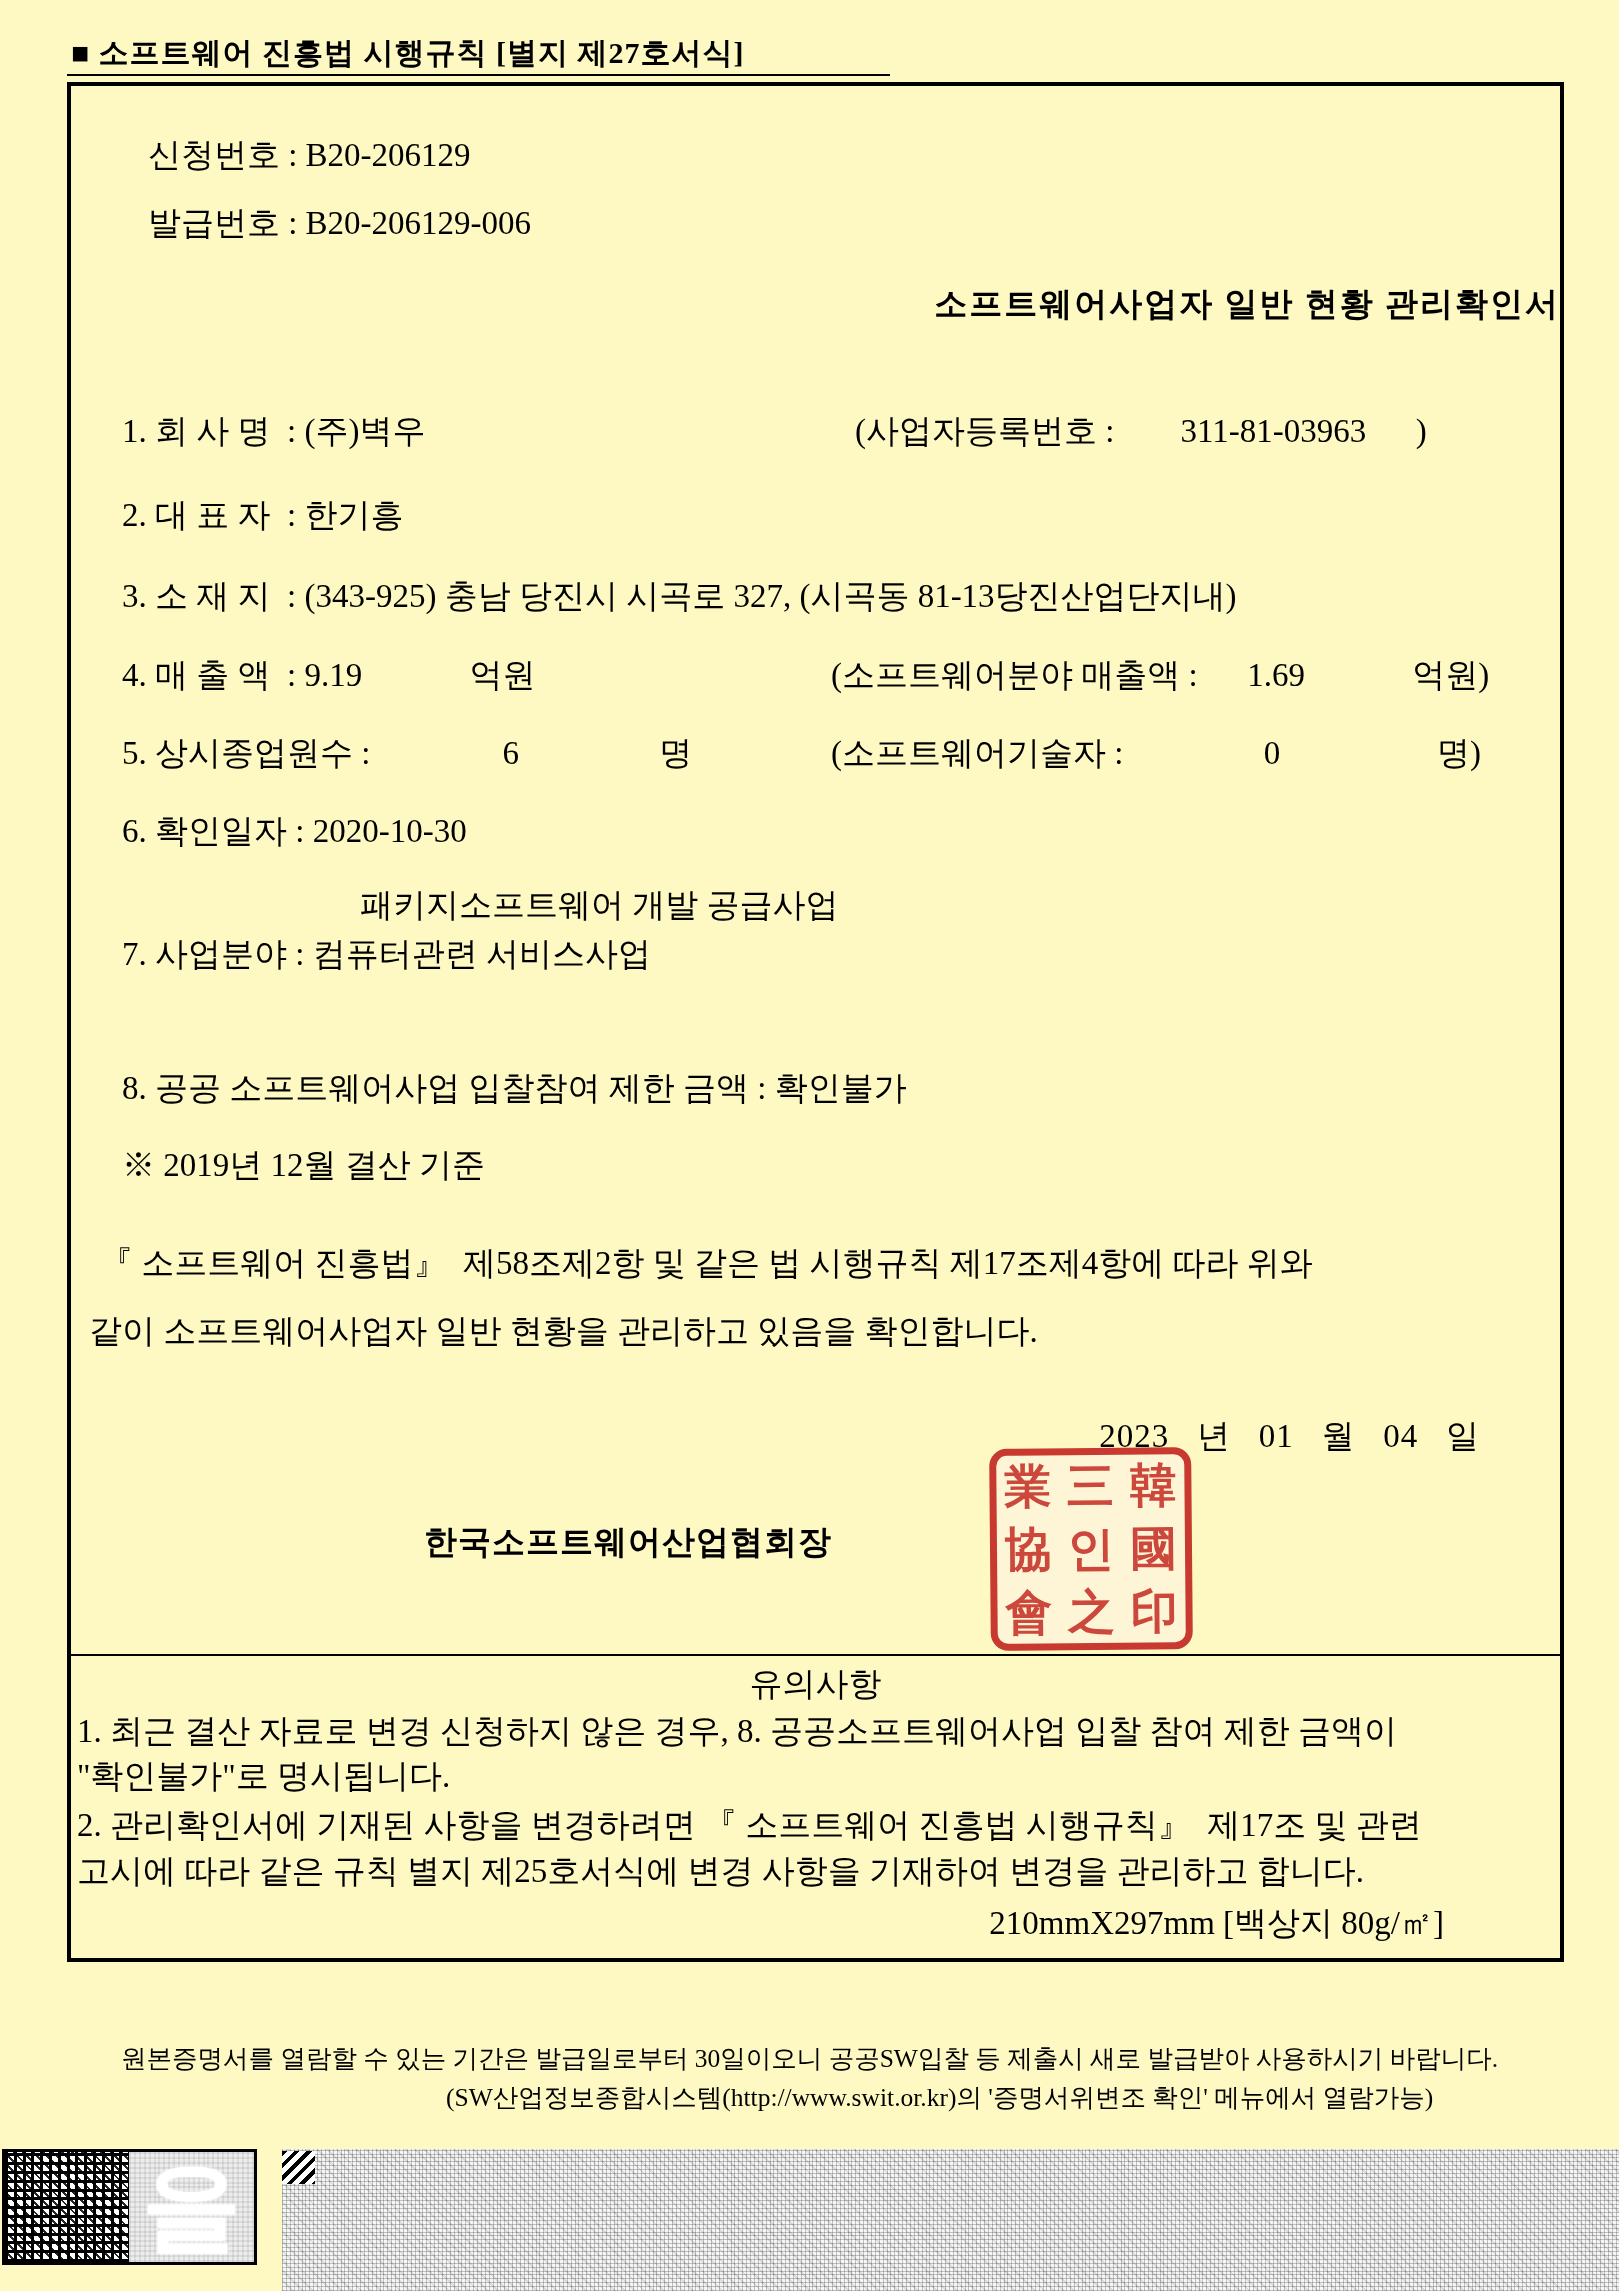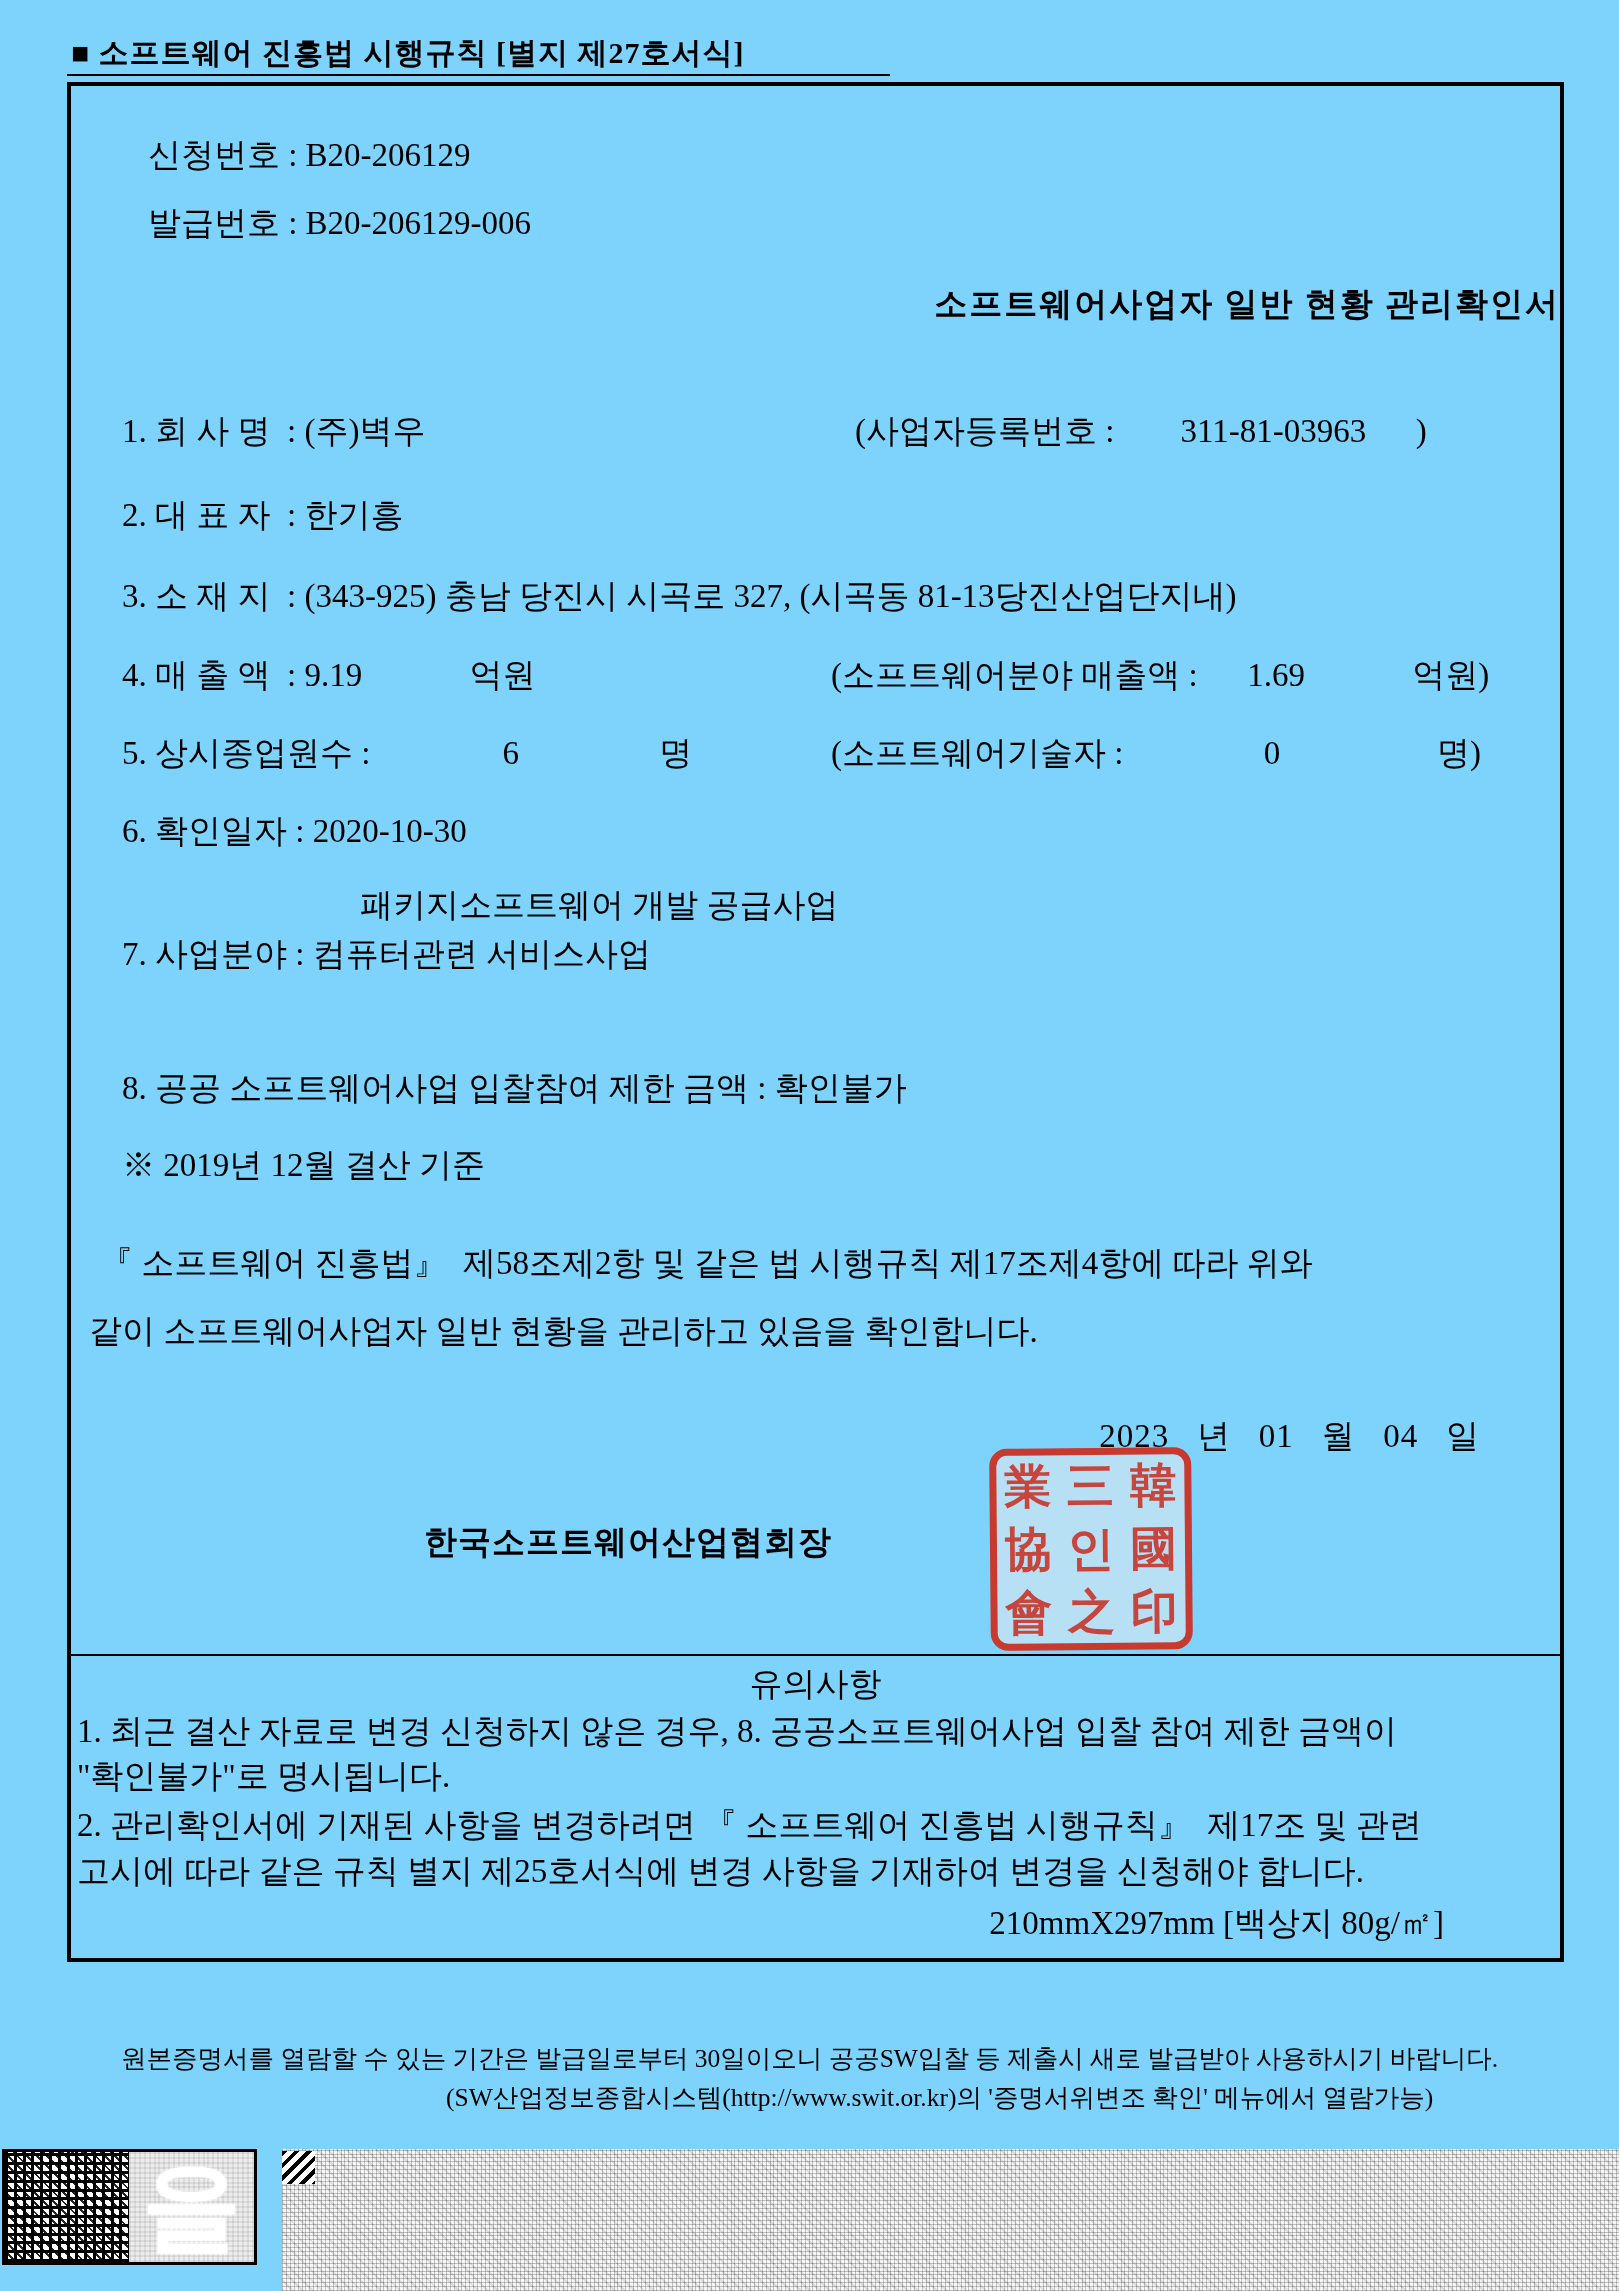--- a/index.html
+++ b/index.html
@@ -1,19 +1,19 @@
 <!DOCTYPE html>
 <html><head>
 <meta charset="utf-8">
 <style>
   html,body{margin:0;padding:0;background:#ffffff;}
   .page{
     position:relative;
     width:1619px;height:2292px;
-    background:#7dd3fc;
+    background:#fef9c3;
     font-family:"Liberation Serif","DejaVu Serif",serif;
     color:#000;
     overflow:hidden;
   }
   .abs{position:absolute;}
   .pre{white-space:pre;}
 
   
   .form-header{left:71px;top:33px;font-size:30px;font-weight:700;letter-spacing:1px;}
   .form-header-underline{left:67px;top:74px;width:823px;border-top:2.9px solid #000;height:0;}
@@ -168,21 +168,21 @@
       <span>會</span>
       <span>之</span>
       <span>印</span>
     </div>
 
     <div class="abs divider"></div>
     <div class="abs notice-title">유의사항</div>
     <div class="abs n1a pre">1. 최근 결산 자료로 변경 신청하지 않은 경우, 8. 공공소프트웨어사업 입찰 참여 제한 금액이</div>
     <div class="abs n1b pre">"확인불가"로 명시됩니다.</div>
     <div class="abs n2a pre">2. 관리확인서에 기재된 사항을 변경하려면 『 소프트웨어 진흥법 시행규칙』  제17조 및 관련</div>
-    <div class="abs n2b pre">고시에 따라 같은 규칙 별지 제25호서식에 변경 사항을 기재하여 변경을 신청해야 합니다.</div>
+    <div class="abs n2b pre">고시에 따라 같은 규칙 별지 제25호서식에 변경 사항을 기재하여 변경을 관리하고 합니다.</div>
 
     <div class="abs paper-spec pre">210mmX297mm [백상지 80g/㎡]</div>
   </div>
 
   <div class="abs footer1">원본증명서를 열람할 수 있는 기간은 발급일로부터 30일이오니 공공SW입찰 등 제출시 새로 발급받아 사용하시기 바랍니다.</div>
   <div class="abs footer2 pre">(SW산업정보종합시스템(http://www.swit.or.kr)의 '증명서위변조 확인' 메뉴에서 열람가능)</div>
 
   <div class="abs stamp-box">
     <div class="stamp-barcode"></div>
     <div class="stamp-noise">

